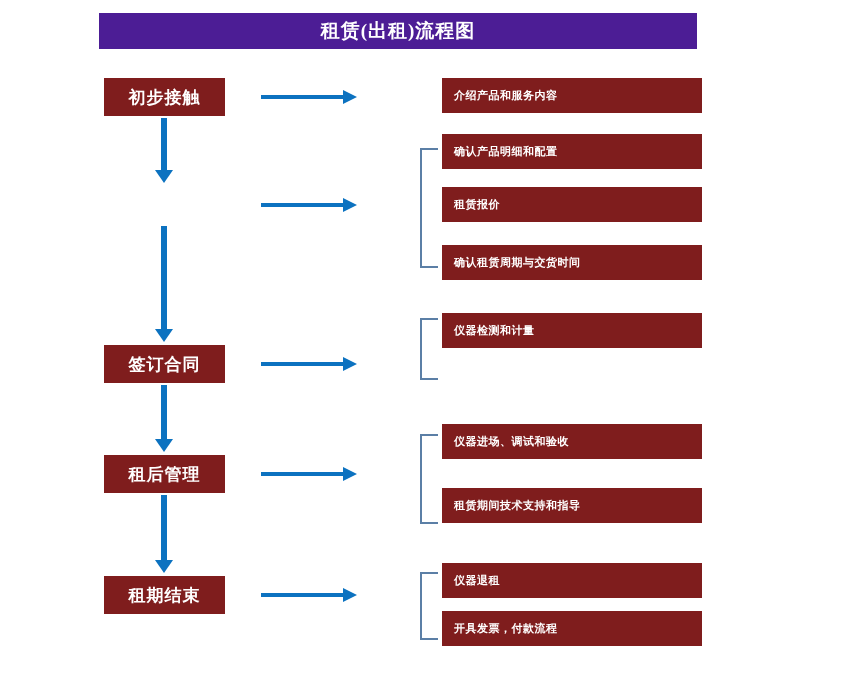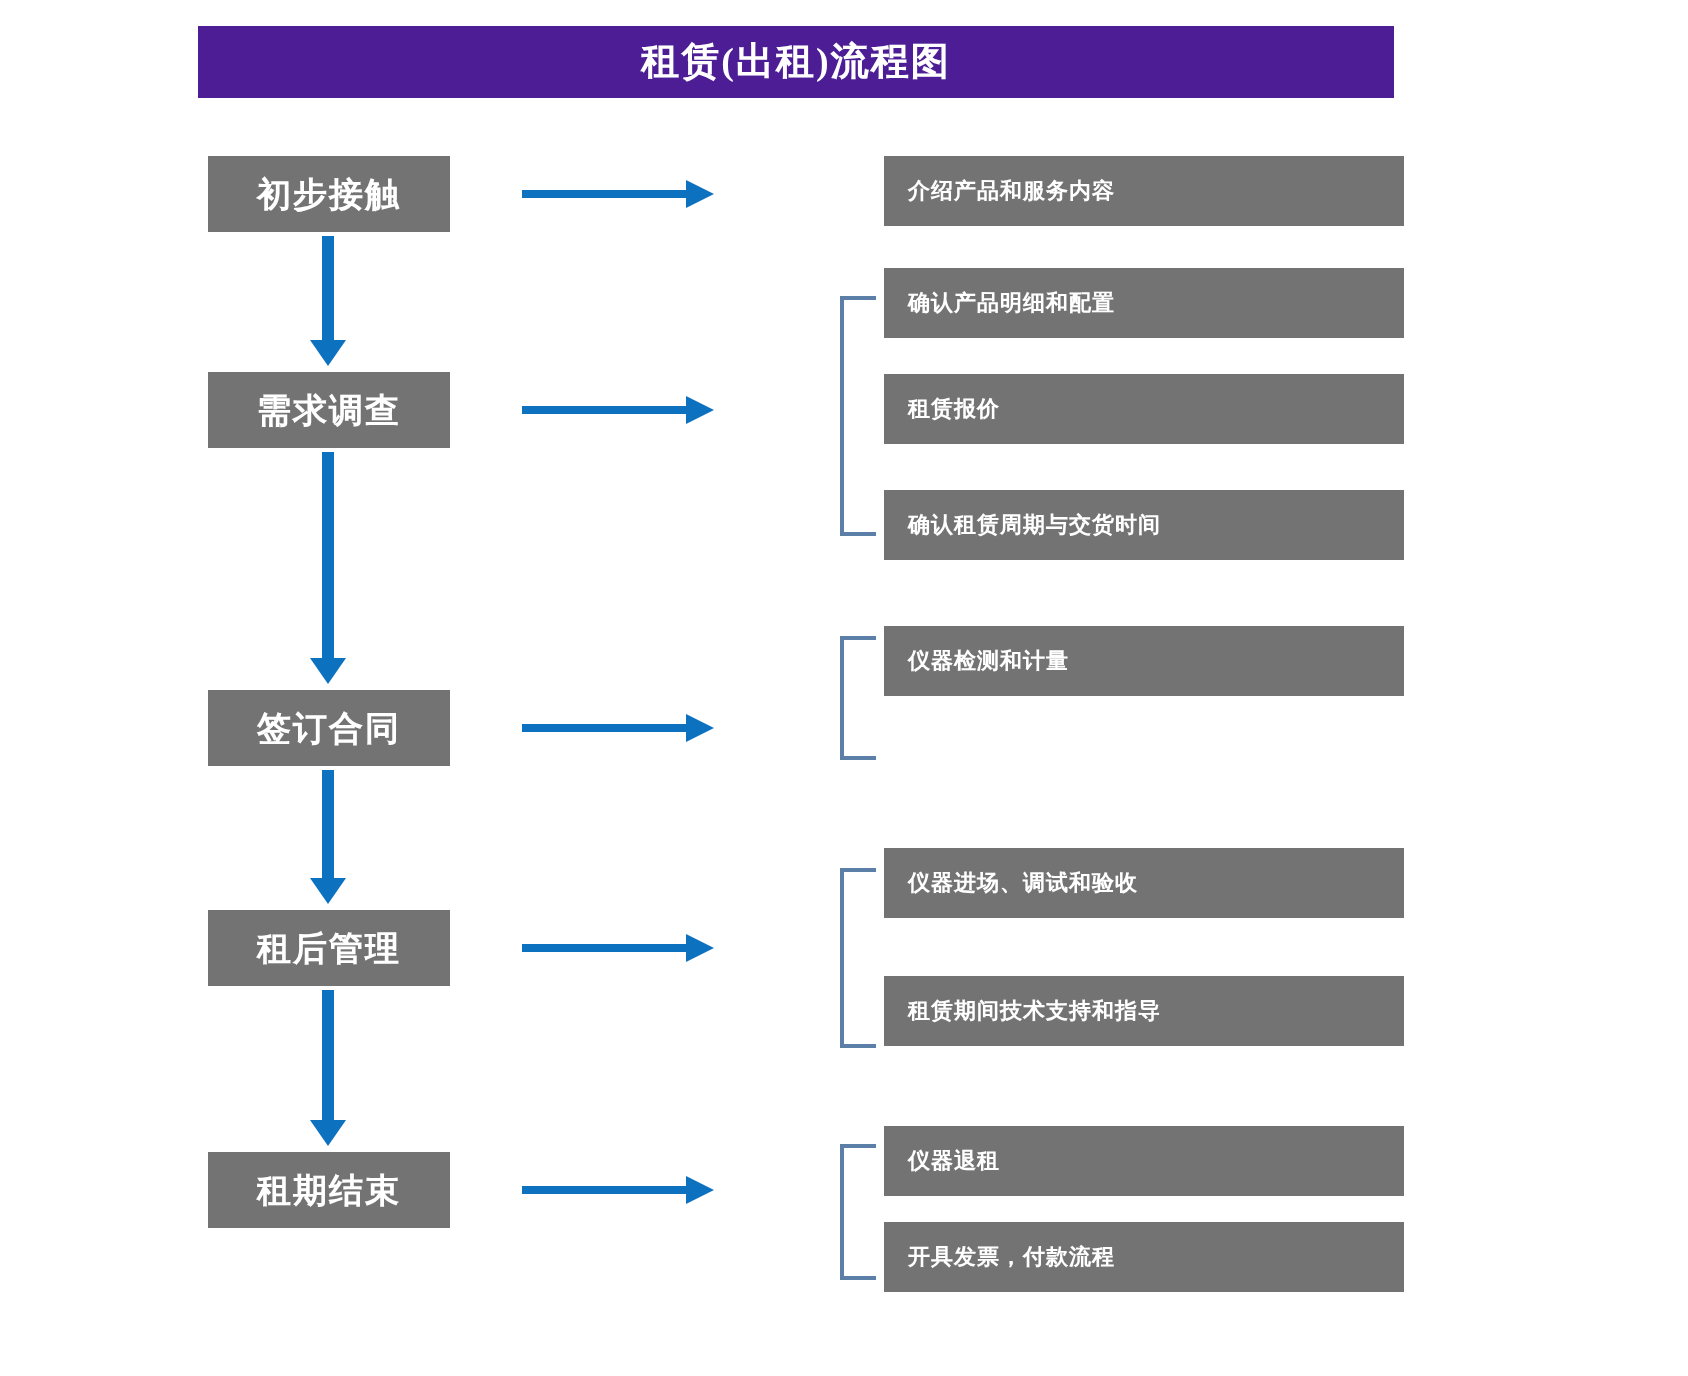--- a/index.html
+++ b/index.html
@@ -35,21 +35,21 @@
     letter-spacing: 1px;
     display: flex;
     align-items: center;
     justify-content: center;
     box-sizing: border-box;
   }
 
   
   .box {
     position: absolute;
-    background: #737373;
+    background: #7f1d1d;
     color: #ffffff;
     font-weight: bold;
     display: flex;
     align-items: center;
     box-sizing: border-box;
   }
   .box.stage {
     left: 104px;
     width: 121px;
     height: 38px;
@@ -128,23 +128,20 @@
 </head>
 <body>
 
 <div id="canvas">
 
   <div class="title-bar">租赁(出租)流程图</div>
 
   <div class="box stage" style="top:78px;">
     <span>初步接触</span>
   </div>
-  <div class="box stage" style="top:186px;">
-    <span>需求调查</span>
-  </div>
   <div class="box stage" style="top:345px;">
     <span>签订合同</span>
   </div>
   <div class="box stage" style="top:455px;">
     <span>租后管理</span>
   </div>
   <div class="box stage" style="top:576px;">
     <span>租期结束</span>
   </div>
 

